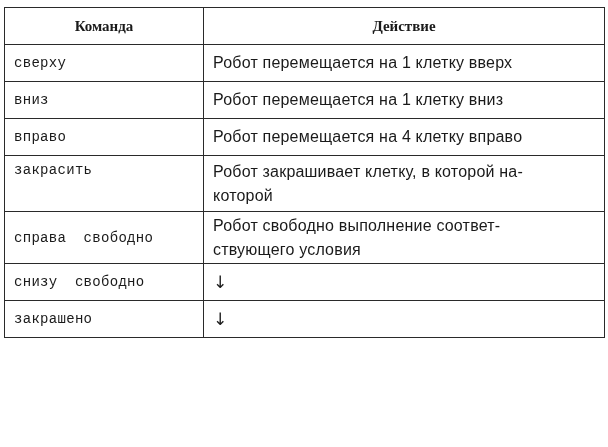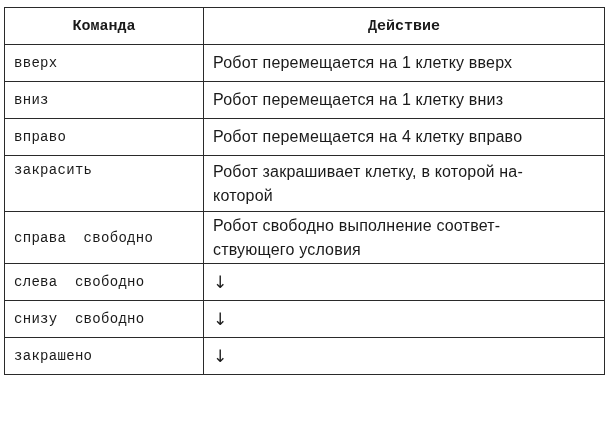--- a/index.html
+++ b/index.html
@@ -10,21 +10,21 @@
     color: #1a1a1a;
   }
   .tbl td, .tbl th {
     border: 1.5px solid #2a2a2a;
     padding: 0 9px;
     vertical-align: middle;
   }
   .tbl col.c1 { width: 199px; }
   .tbl col.c2 { width: 401px; }
   .tbl th {
-    font-family: Liberation Mono, monospace;
+    font-family: Liberation Serif, serif;
     font-weight: bold; font-size: 15px; text-align: center; height: 36px;
   }
   .cmd {
     font-family: "Liberation Mono", monospace;
     font-size: 14px; white-space: pre; letter-spacing: 0.3px;
   }
   .act {
     font-family: Liberation Sans, sans-serif;
     font-size: 16px; line-height: 24px; letter-spacing: 0.2px;
   }
@@ -42,21 +42,21 @@
       <col class="c2">
     </colgroup>
   <thead>
     <tr>
       <th>Команда</th>
       <th>Действие</th>
     </tr>
   </thead>
   <tbody>
     <tr class="r1">
-      <td class="cmd">вверх</td>
+      <td class="cmd">сверху</td>
       <td class="act">Робот перемещается на 1 клетку вверх</td>
     </tr>
     <tr class="r1">
       <td class="cmd">вниз</td>
       <td class="act">Робот перемещается на 1 клетку вниз</td>
     </tr>
     <tr class="r1">
       <td class="cmd">вправо</td>
       <td class="act">Робот перемещается на 4 клетку вправо</td>
     </tr>
@@ -68,24 +68,20 @@
       </td>
     </tr>
     <tr class="r3">
       <td class="cmd">справа  свободно</td>
       <td class="act">
         <div>Робот свободно выполнение соответ-</div>
         <div>ствующего условия</div>
       </td>
     </tr>
     <tr class="r1">
-      <td class="cmd">слева  свободно</td>
-      <td class="act arrow">↓</td>
-    </tr>
-    <tr class="r1">
       <td class="cmd">снизу  свободно</td>
       <td class="act arrow">↓</td>
     </tr>
     <tr class="r1">
       <td class="cmd">закрашено</td>
       <td class="act arrow">↓</td>
     </tr>
   </tbody>
 </table>
 

